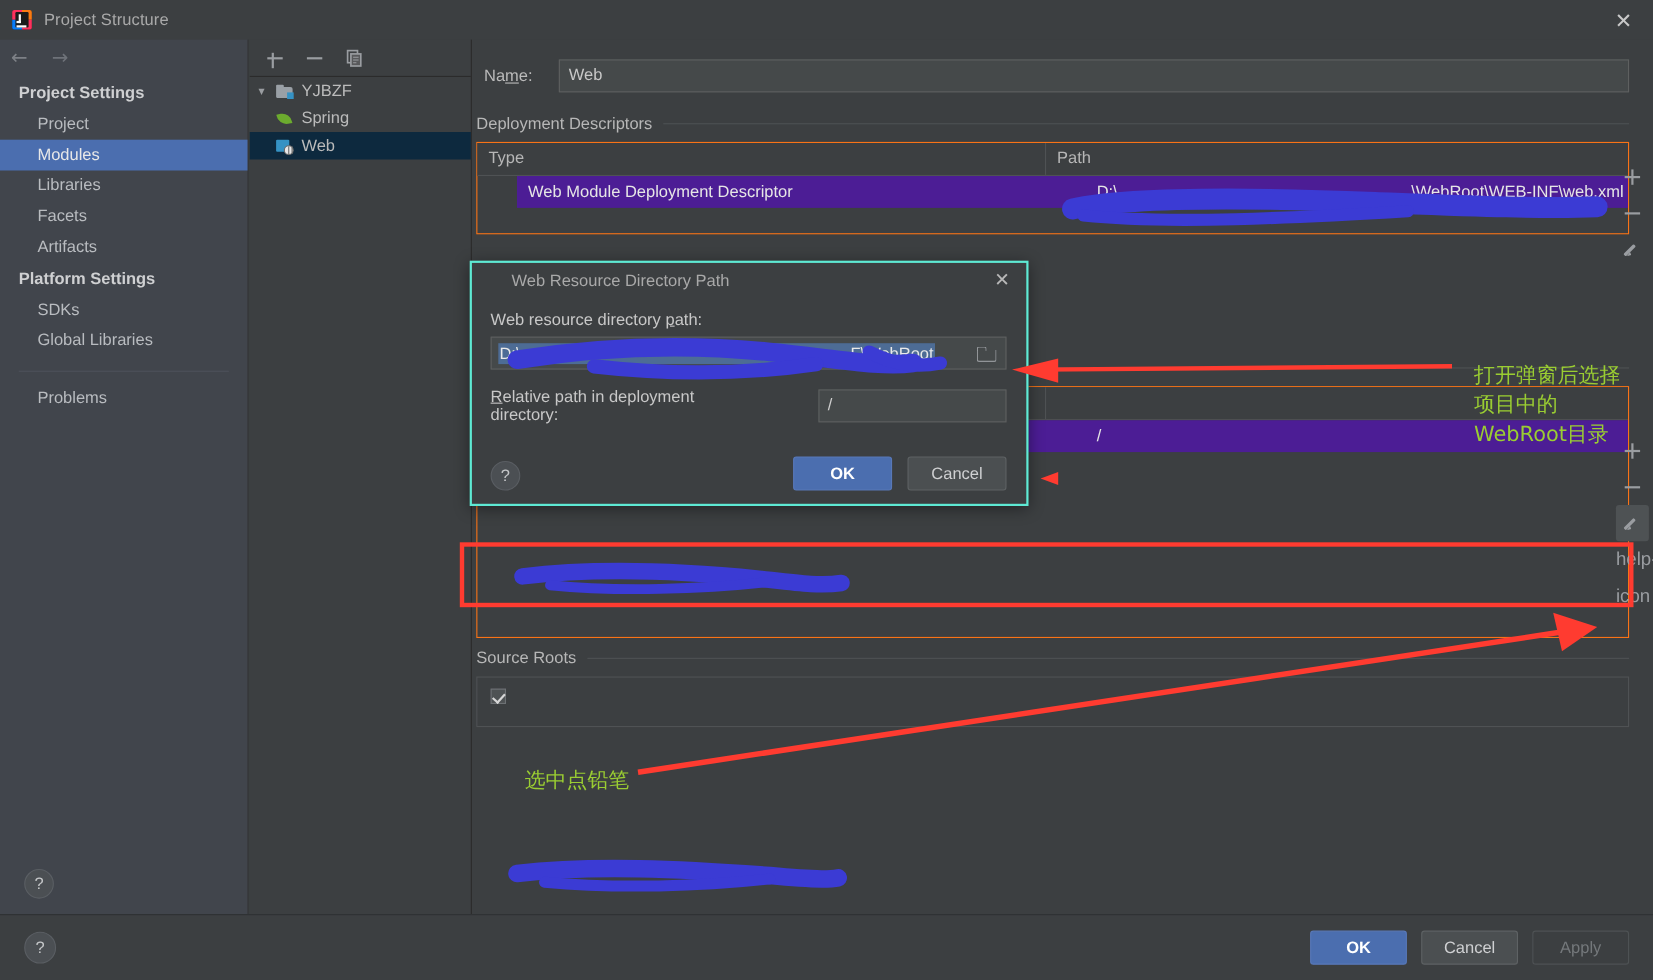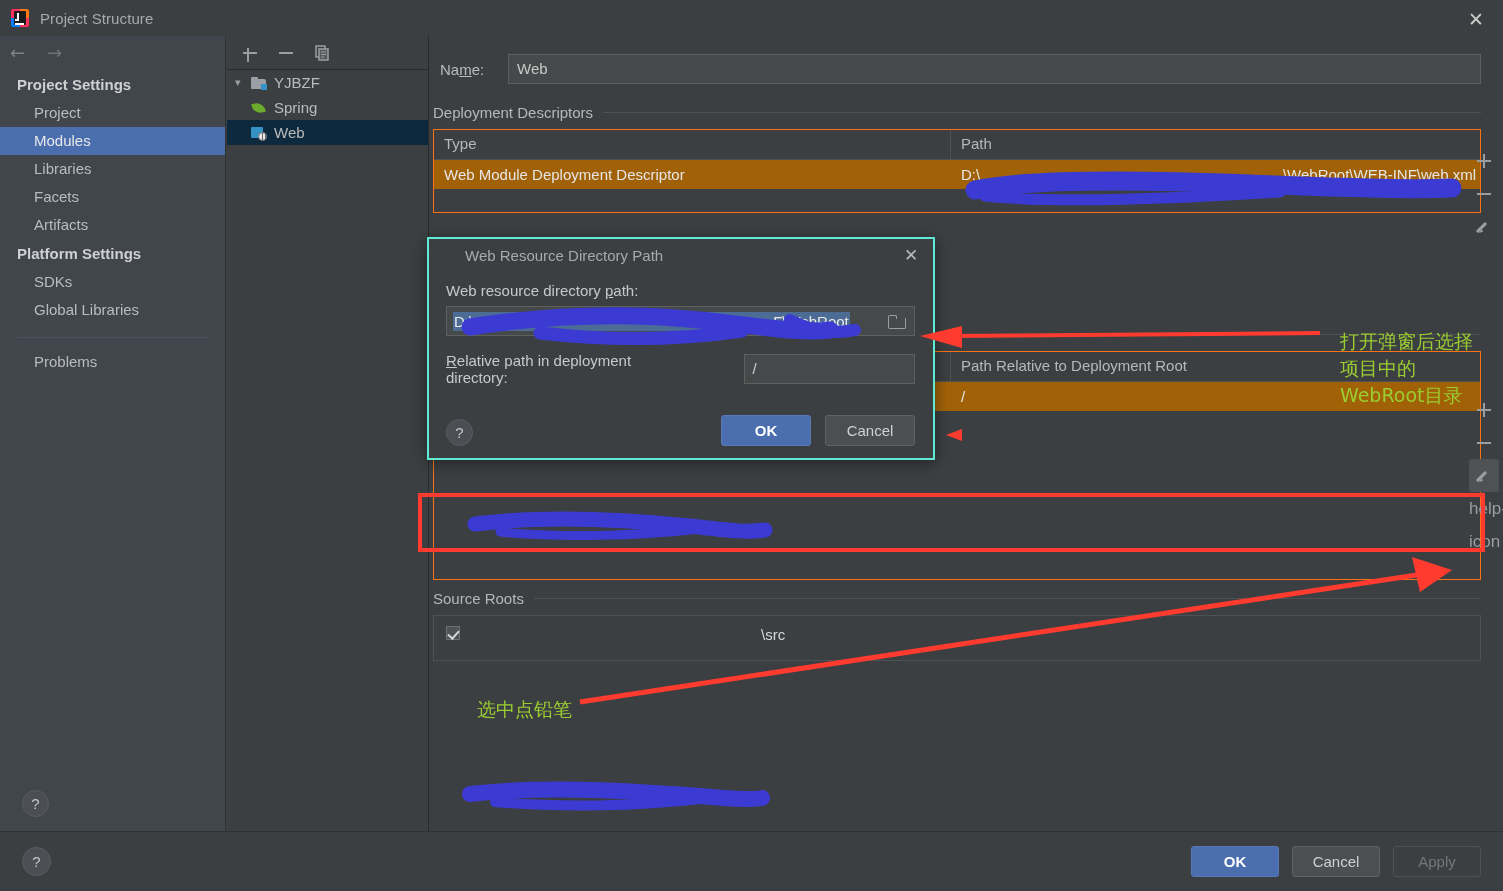--- a/index.html
+++ b/index.html
@@ -135,21 +135,21 @@
   .section-title {
     display:flex; align-items:center; gap:10px;
     margin: 20px 22px 0 3px; color:#b7b7b7; font-size:15px; white-space: nowrap; text-align: right;
   }
   .section-title .rule { flex:1; height:1px; background:#4e5254; }
 
   .tbl { margin: 8px 22px 0 3px; border:1px solid #f97316; background:#3c3f41; }
   .tbl-head { display:flex; height: 30px; background:#3c3f41; border-bottom:1px solid #4f5254; }
   .tbl-head .th { font-size:15px; color:#b7b7b7; padding: 5px 0 0 10px; }
   .tbl-row { display:flex; height: 29px; align-items:center; }
-  .tbl-row.sel { background:#a16207; }
+  .tbl-row.sel { background:#4c1d95;margin-left:36px; }
   .td { font-size:15px; color:#e6e6e6; padding-left:10px; position:relative; overflow:hidden; height:100%; display:flex; align-items:center;}
   .vsplit { width:1px; background:#4f5254; }
 
   
   .vtoolbar { position:absolute; width: 32px; display:flex; flex-direction:column; align-items:center; }
   .vt-btn { width: 30px; height: 33px; position:relative; color:#9a9da1; }
   .vt-btn.hl { background:#4e5254; border-radius:3px; }
   .ic-plus::before, .ic-plus::after, .ic-minus::before { content:""; position:absolute; background:#9a9da1; }
   .ic-plus::before { left:8px; top:16px; width:14px; height:2px; }
   .ic-plus::after  { left:14px; top:10px; width:2px; height:14px; }
@@ -369,21 +369,20 @@
 
     <div class="section-title" style="margin-top:113px;">
       <span>Web Resource Directories</span>
       <span class="rule"></span>
     </div>
 
     <div class="tbl" style="height:229px;">
       <div class="tbl-head">
         <div class="th" style="width:516px;">Web Resource Directory</div>
         <div class="vsplit"></div>
-        <div class="th" style="flex:1;">Path Relative to Deployment Root</div>
       </div>
       <div class="tbl-row sel">
         <div class="td" style="width:516px;">
           <span style="display:inline-flex;align-items:center;margin-right:6px;">
             <svg width="15" height="13" viewBox="0 0 15 13" aria-hidden="true">
               <path d="M0.5 2.5h6l1.5 1.5h6.5v8H0.5z" fill="#9aa0a6" stroke="#7c8287" stroke-width="0.6"></path>
               <circle cx="3.6" cy="7.4" r="1.9" fill="#3592c4"></circle>
             </svg>
           </span>
           <span>D:\</span>
@@ -404,23 +403,20 @@
       <span class="vt-btn ic-quest">help-icon</span>
     </div>
 
     <div class="section-title" style="margin-top:10px;">
       <span>Source Roots</span>
       <span class="rule"></span>
     </div>
 
     <div class="src-box">
       <span class="chk"></span>
-      <span class="src-text">
-        <span style="display:inline-block;width:295px;"></span><span>\src</span>
-      </span>
     </div>
   </div>
 
   <div class="modal">
     <div class="modal-title">
       <span class="appicon">
         <span class="ij-logo">
           <i class="ij-q1"></i><i class="ij-q2"></i><i class="ij-q3"></i><i class="ij-q4"></i>
           <i class="ij-core"></i><i class="ij-j"></i><i class="ij-jb"></i><i class="ij-bar"></i>
         </span>

